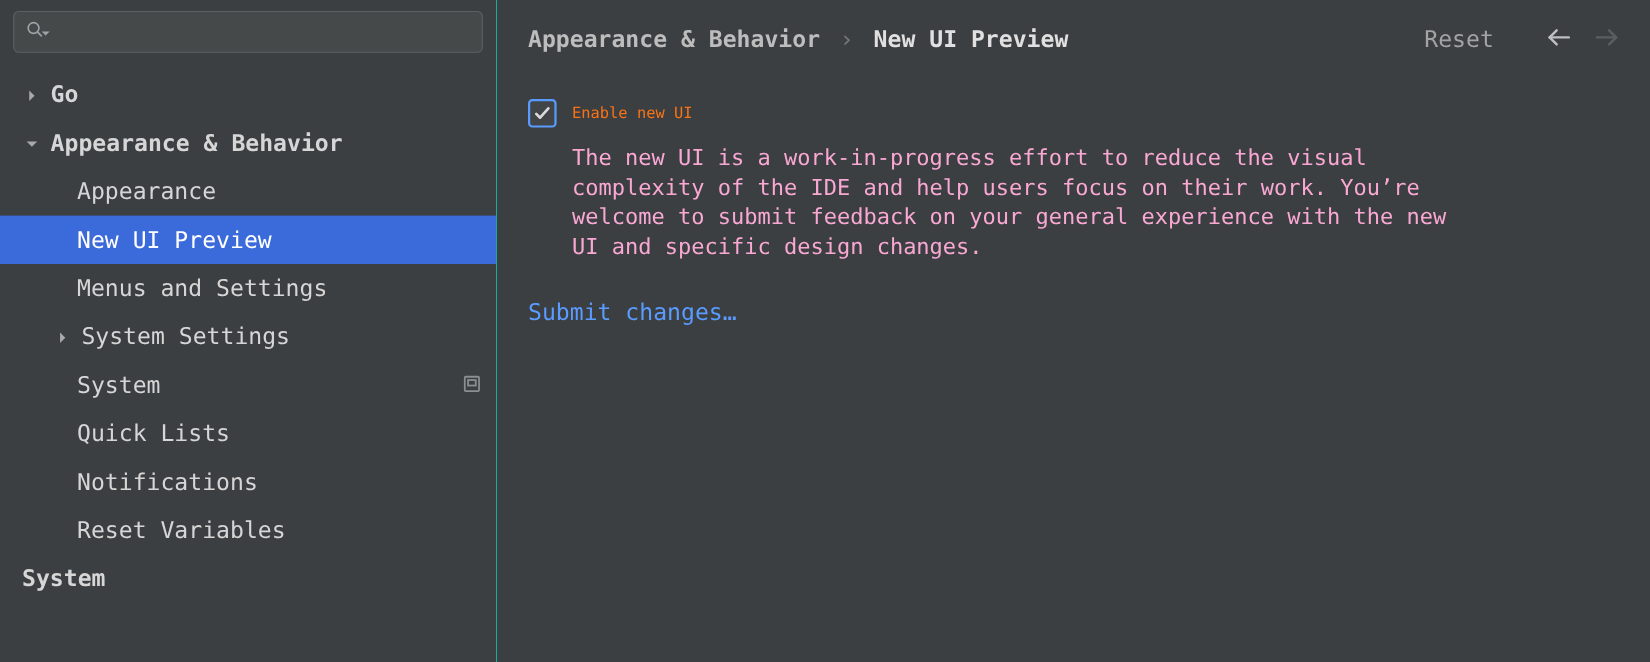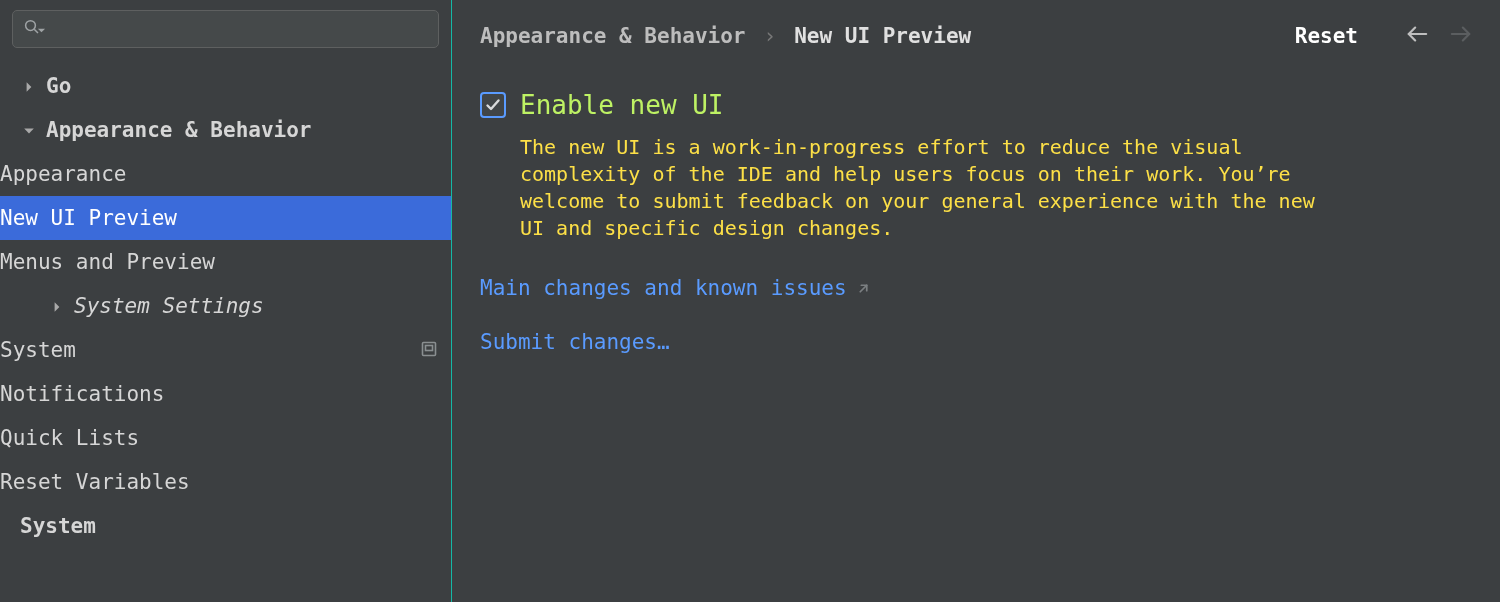--- a/index.html
+++ b/index.html
@@ -68,22 +68,22 @@
     text-align: center;
     flex: 0 0 auto;
     color: #a9a9a9;
   }
   .tree-row .spacer { flex: 1; }
   .tree-row .badge {
     flex: 0 0 auto;
     color: #8a8f91;
   }
   .depth-0 { padding-left: 20px; font-weight: 600; }
-  .depth-1 { font-weight: 400; }
-  .depth-1.has-arrow { padding-left: 48px; font-style: italic; }
+  .depth-1 { padding-left: 70px; font-weight: 400; }
+  .depth-1.has-arrow { padding-left: 48px; }
   .tree-row.selected {
     background: #3b6bda;
     color: #ffffff;
   }
 
   
   .main {
     flex: 1;
     background: #3c3f41;
     padding: 24px 28px 0 28px;
@@ -99,22 +99,22 @@
     color: #bdbdbd;
     font-weight: 700;
   }
   .crumb-sep { color: #777; }
   .crumb-leaf {
     color: #e0e0e0;
     font-weight: 700;
   }
   .header .grow { flex: 1; }
   .reset {
-    color: #ffffff;
-    font-weight: 700;
+    color: #a3a3a3;
+    font-weight: 400;
     cursor: pointer;
     margin-left: 22px;
   }
   .nav-arrows {
     display: flex;
     gap: 22px;
     margin-left: 30px;
   }
   .nav-arrow { color: #bfbfbf; cursor: pointer; }
   .nav-arrow.disabled { color: #5b5e60; cursor: default; }
@@ -131,28 +131,28 @@
     border: 2px solid #5a9bff;
     border-radius: 4px;
     background: #414547;
     display: flex;
     align-items: center;
     justify-content: center;
     cursor: pointer;
   }
   .checkbox svg { display: block; }
   .option-label {
-    color: #bef264;
-    font-size: 26px;
+    color: #f97316;
+    font-size: 14px;
   }
   .desc {
     margin-top: 14px;
     margin-left: 40px;
     max-width: 820px;
-    color: #fde047;
+    color: #f9a8d4;
     font-size: 20px;
     line-height: 1.35;
   }
   .link-row {
     margin-top: 34px;
     display: flex;
     align-items: center;
     gap: 10px;
   }
   .link {
@@ -204,45 +204,45 @@
         </div>
         <div class="tree-row depth-1">
           <span>Appearance</span>
           <span class="spacer"></span>
         </div>
         <div class="tree-row depth-1 selected">
           <span>New UI Preview</span>
           <span class="spacer"></span>
         </div>
         <div class="tree-row depth-1">
-          <span>Menus and Preview</span>
+          <span>Menus and Settings</span>
           <span class="spacer"></span>
         </div>
         <div class="tree-row depth-1 has-arrow">
           <span class="arrow"><svg width="12" height="12" viewBox="0 0 10 10" fill="currentColor">
               <path d="M3 1 L7 5 L3 9 Z"></path>
             </svg></span>
           <span style="width: 8px;"></span>
           <span>System Settings</span>
           <span class="spacer"></span>
         </div>
         <div class="tree-row depth-1">
           <span>System</span>
           <span class="spacer"></span>
           <span class="badge"><svg width="16" height="16" viewBox="0 0 16 16" fill="none" stroke="currentColor" stroke-width="1.6">
               <rect x="1.5" y="1.5" width="13" height="13" rx="1"></rect>
               <rect x="4.5" y="4.5" width="7" height="5"></rect>
             </svg></span>
         </div>
         <div class="tree-row depth-1">
+          <span>Quick Lists</span>
+          <span class="spacer"></span>
+        </div>
+        <div class="tree-row depth-1">
           <span>Notifications</span>
-          <span class="spacer"></span>
-        </div>
-        <div class="tree-row depth-1">
-          <span>Quick Lists</span>
           <span class="spacer"></span>
         </div>
         <div class="tree-row depth-1">
           <span>Reset Variables</span>
           <span class="spacer"></span>
         </div>
         <div class="tree-row depth-0">
           <span>System</span>
           <span class="spacer"></span>
         </div>
@@ -276,25 +276,16 @@
       <span class="checkbox">
         <svg width="16" height="16" viewBox="0 0 16 16" fill="none" stroke="#d9dadb" stroke-width="2.4" stroke-linecap="round" stroke-linejoin="round">
           <polyline points="2.5 8.5 6 12 13.5 3.5"></polyline>
         </svg>
       </span>
       <span class="option-label">Enable new UI</span>
     </div>
     <div class="desc">The new UI is a work-in-progress effort to reduce the visual complexity of the IDE and help users focus on their work. You’re welcome to submit feedback on your general experience with the new UI and specific design changes.</div>
 
     <div class="link-row">
-      <span class="link">Main changes and known issues</span>
-      <span class="ext-icon">
-        <svg width="13" height="13" viewBox="0 0 12 12" fill="none" stroke="currentColor" stroke-width="1.6" stroke-linecap="round" stroke-linejoin="round">
-          <line x1="3" y1="9" x2="9" y2="3"></line>
-            <polyline points="4 3 9 3 9 8"></polyline>
-        </svg>
-      </span>
-    </div>
-    <div class="link-row">
       <span class="link">Submit changes…</span>
     </div>
   </div>
 </div>
 
 </body></html>

